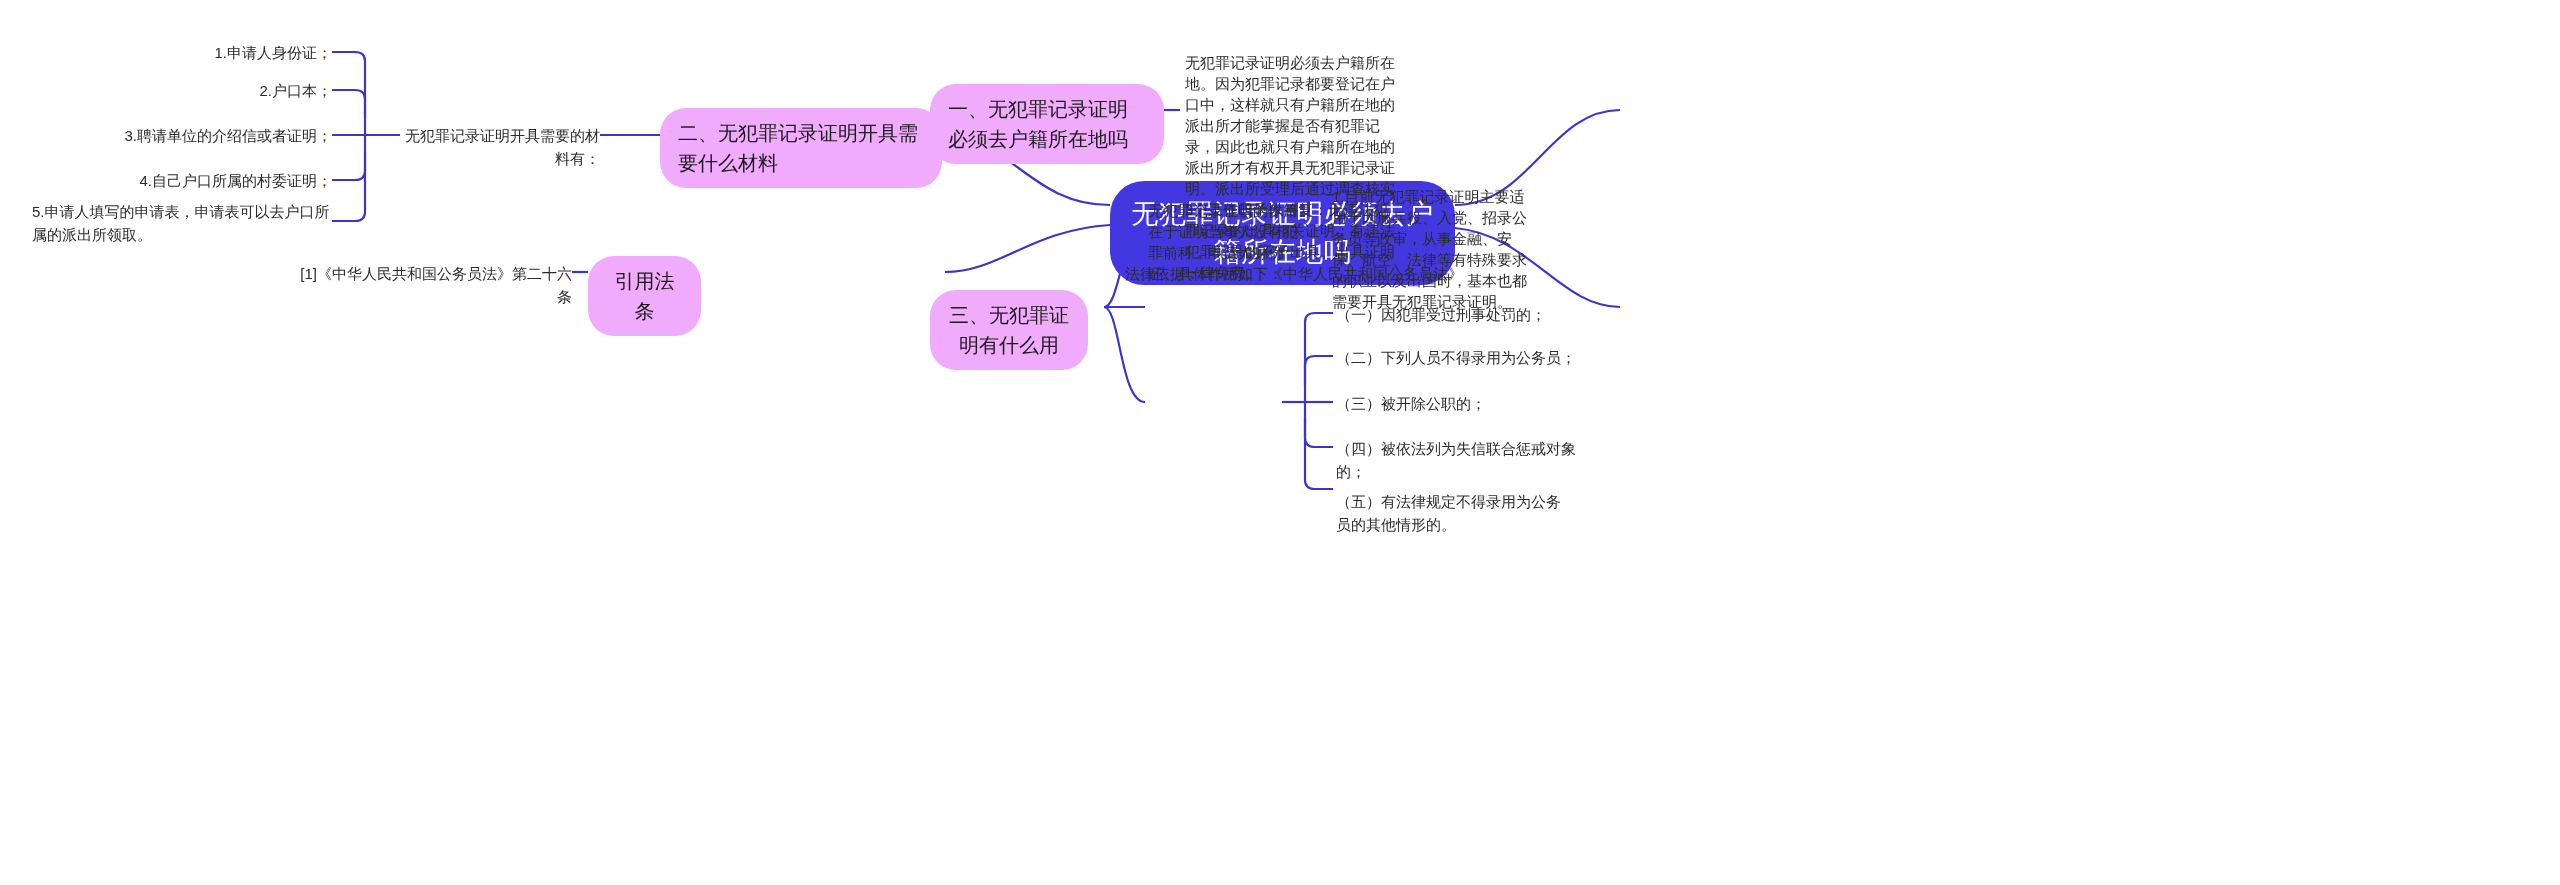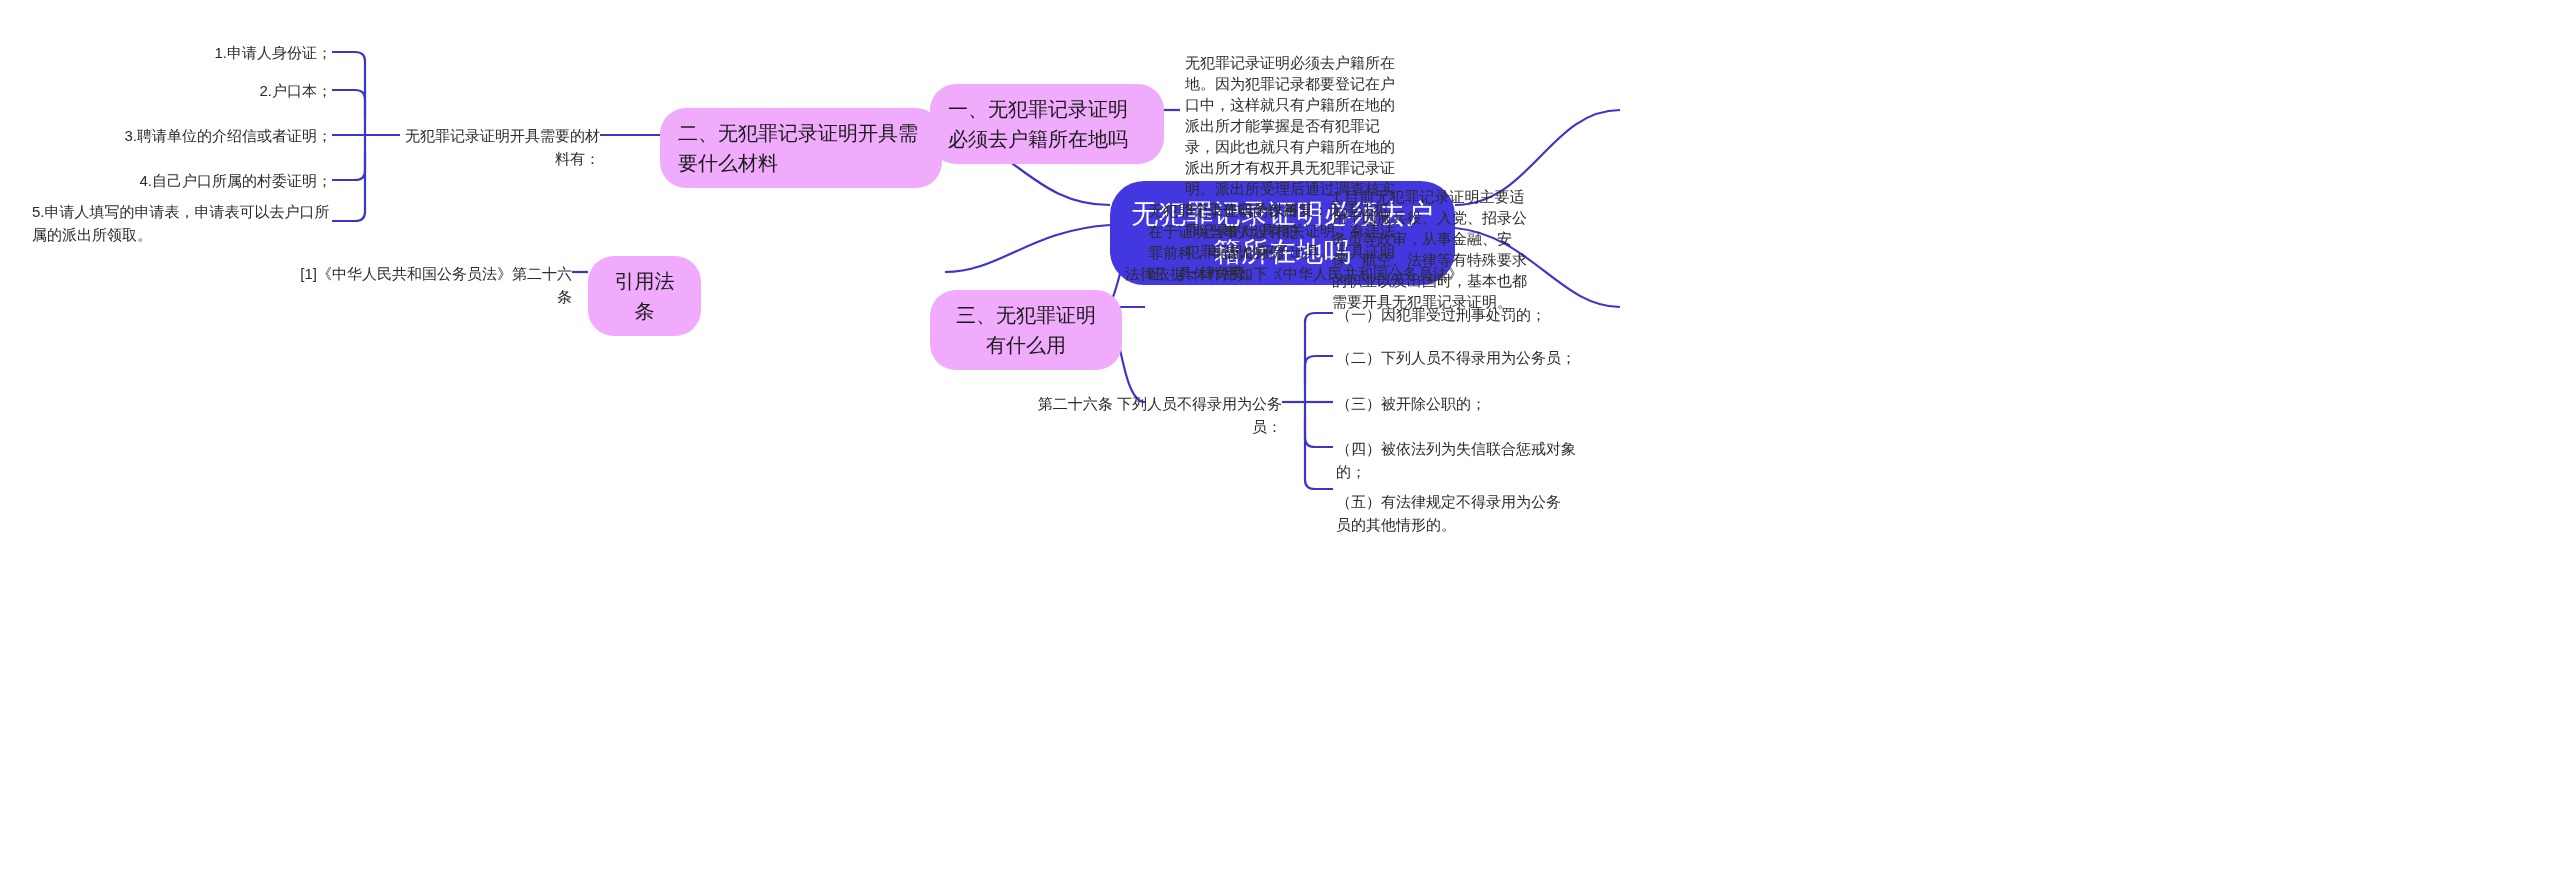--- a/index.html
+++ b/index.html
@@ -117,31 +117,30 @@
   <div class="node leaf l" style="left:32px;top:200px;width:300px;">5.申请人填写的申请表，申请表可以去户口所属的派出所领取。</div>
 
   <div class="node pill small" style="left:588px;top:256px;width:113px;">引用法条</div>
 
   <div class="node leaf r" style="left:292px;top:262px;width:280px;">[1]《中华人民共和国公务员法》第二十六条</div>
 
   <div class="node pill" style="left:930px;top:84px;width:234px;">一、无犯罪记录证明必须去户籍所在地吗</div>
 
   <div class="node para" style="left:1185px;top:52px;width:216px;">无犯罪记录证明必须去户籍所在地。因为犯罪记录都要登记在户口中，这样就只有户籍所在地的派出所才能掌握是否有犯罪记录，因此也就只有户籍所在地的派出所才有权开具无犯罪记录证明。派出所受理后通过调查核实3个工作日予以答复：无违法犯罪记录的出具相关证明；有违法犯罪记录的不予出具。出具证明一律免费。</div>
 
-  <div class="node pill small" style="left:930px;top:290px;width:192px;text-align:center;">三、无犯罪证明有什么用</div>
+  <div class="node pill small" style="left:930px;top:290px;width:158px;text-align:center;">三、无犯罪证明有什么用</div>
 
   <div class="node para" style="left:1148px;top:200px;width:152px;">无犯罪记录证明的作用在于证明当事人没有犯罪前科，申请人身份证。具体作用如下：</div>
 
   <div class="node para" style="left:1332px;top:186px;width:205px;">1.目前无犯罪记录证明主要适用于因服兵役、入党、招录公务员等政审，从事金融、安保、航空、法律等有特殊要求的职业以及出国时，基本也都需要开具无犯罪记录证明。</div>
 
   <div class="node leaf l" style="left:1125px;top:262px;width:90px;">法律依据：</div>
 
   <div class="node leaf l" style="left:1268px;top:262px;width:230px;">《中华人民共和国公务员法》</div>
 
-  <div class="node leaf r" style="left:1030px;top:392px;width:252px;">第二十六条 下列人员不得录用为公务员：</div>
 
   <div class="node leaf l" style="left:1336px;top:303px;width:250px;">（一）因犯罪受过刑事处罚的；</div>
   <div class="node leaf l" style="left:1336px;top:346px;width:250px;">（二）下列人员不得录用为公务员；</div>
   <div class="node leaf l" style="left:1336px;top:392px;width:250px;">（三）被开除公职的；</div>
   <div class="node leaf l" style="left:1336px;top:437px;width:250px;">（四）被依法列为失信联合惩戒对象的；</div>
   <div class="node leaf l" style="left:1336px;top:470px;width:235px;margin-top:20px;">（五）有法律规定不得录用为公务员的其他情形的。</div>
 
 </div>
 
 </body></html>

